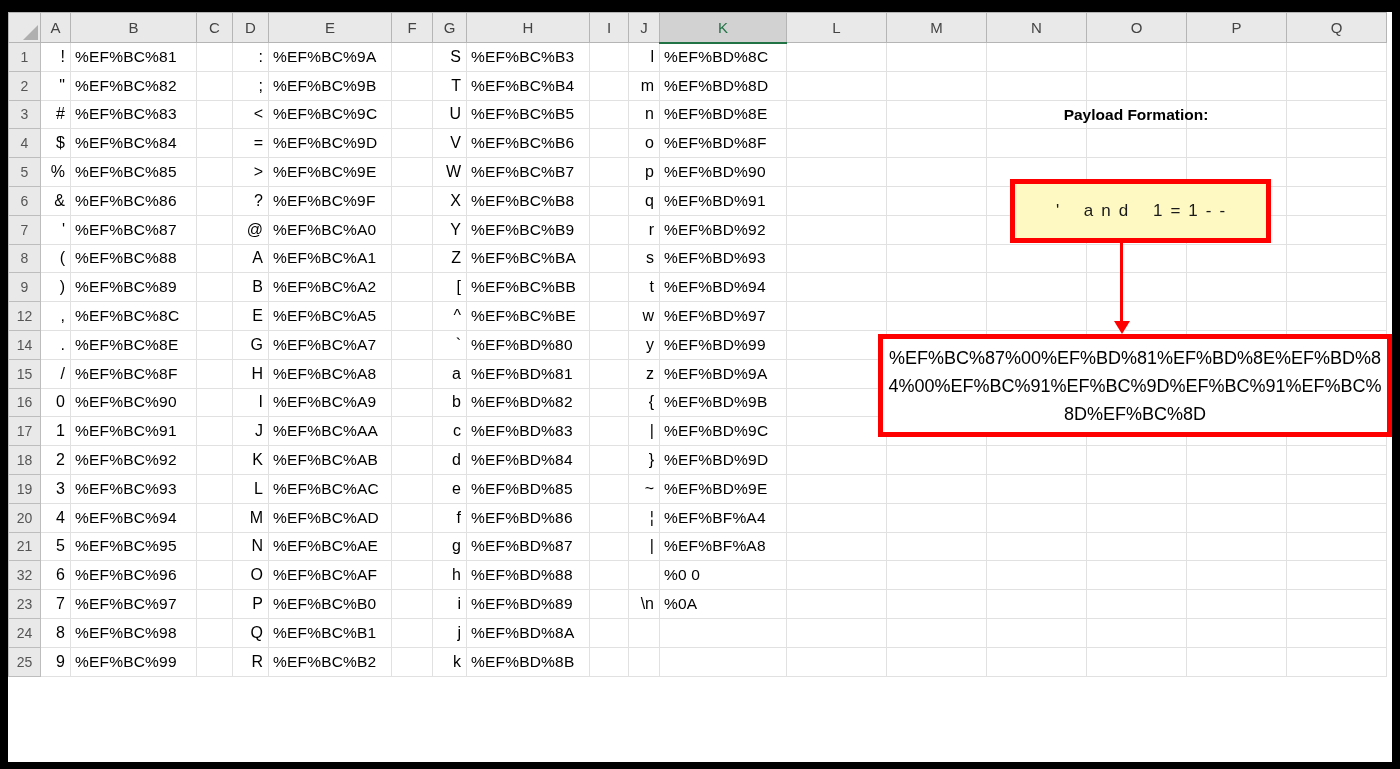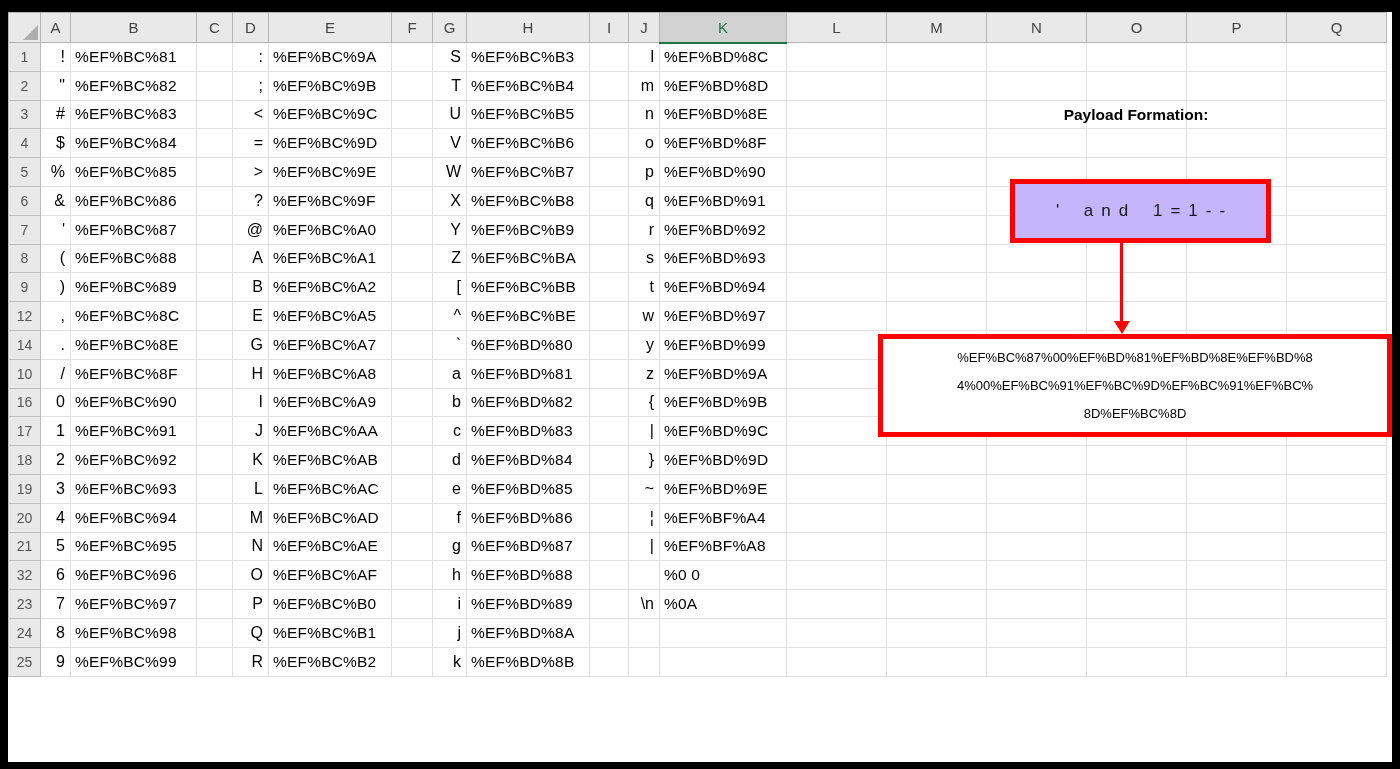--- a/index.html
+++ b/index.html
@@ -44,40 +44,40 @@
   tbody td.char{text-align:right;padding-right:5px;font-size:16px;}
   tbody td.code{text-align:left;padding-left:4px;letter-spacing:0.2px;}
   
   .anno{position:absolute;z-index:5;}
   .payload-title{
     left:886px;top:100px;width:500px;height:44px;line-height:29px;
     text-align:center;font-size:15.5px;font-weight:700;color:#000;
   }
   .payload-box{
     left:1010px;top:179px;width:261px;height:64px;
-    border:5px solid #FF0000;background:#c4b5fd;
+    border:5px solid #FF0000;background:#fef9c3;
     display:flex;align-items:center;justify-content:center;
   }
   .payload-box .payload-text{
     font-size:17px;color:#1a1a1a;letter-spacing:8px;word-spacing:4px;
     white-space:nowrap;padding-left:8px;
   }
   .arrow-stem{left:1120px;top:243px;width:3px;height:80px;background:#FF0000;}
   .arrow-head{
     left:1114px;top:321px;width:0;height:0;
     border-left:8px solid transparent;border-right:8px solid transparent;
     border-top:13px solid #FF0000;
   }
   .encoded-box{
     left:878px;top:334px;width:514px;height:103px;
     border:5px solid #FF0000;background:#fff;
     display:flex;flex-direction:column;align-items:center;justify-content:center;
   }
   .encoded-box .enc-line{
-    font-size:13px;line-height:28px;color:#000;white-space:nowrap;text-align:center;
+    font-size:18px;line-height:28px;color:#000;white-space:nowrap;text-align:center;
   }
 </style>
 </head>
 <body>
 
 <div class="frame">
   <div class="sheet">
     <table class="grid">
       <colgroup id="cols">
           <col style="width: 32px;">
@@ -338,21 +338,21 @@
             <td class="char">y</td>
             <td class="code">%EF%BD%99</td>
             <td></td>
             <td></td>
             <td></td>
             <td></td>
             <td></td>
             <td></td>
           </tr>
           <tr>
-            <th class="rowhdr">10</th>
+            <th class="rowhdr">15</th>
             <td class="char">/</td>
             <td class="code">%EF%BC%8F</td>
             <td></td>
             <td class="char">H</td>
             <td class="code">%EF%BC%A8</td>
             <td></td>
             <td class="char">a</td>
             <td class="code">%EF%BD%81</td>
             <td></td>
             <td class="char">z</td>

